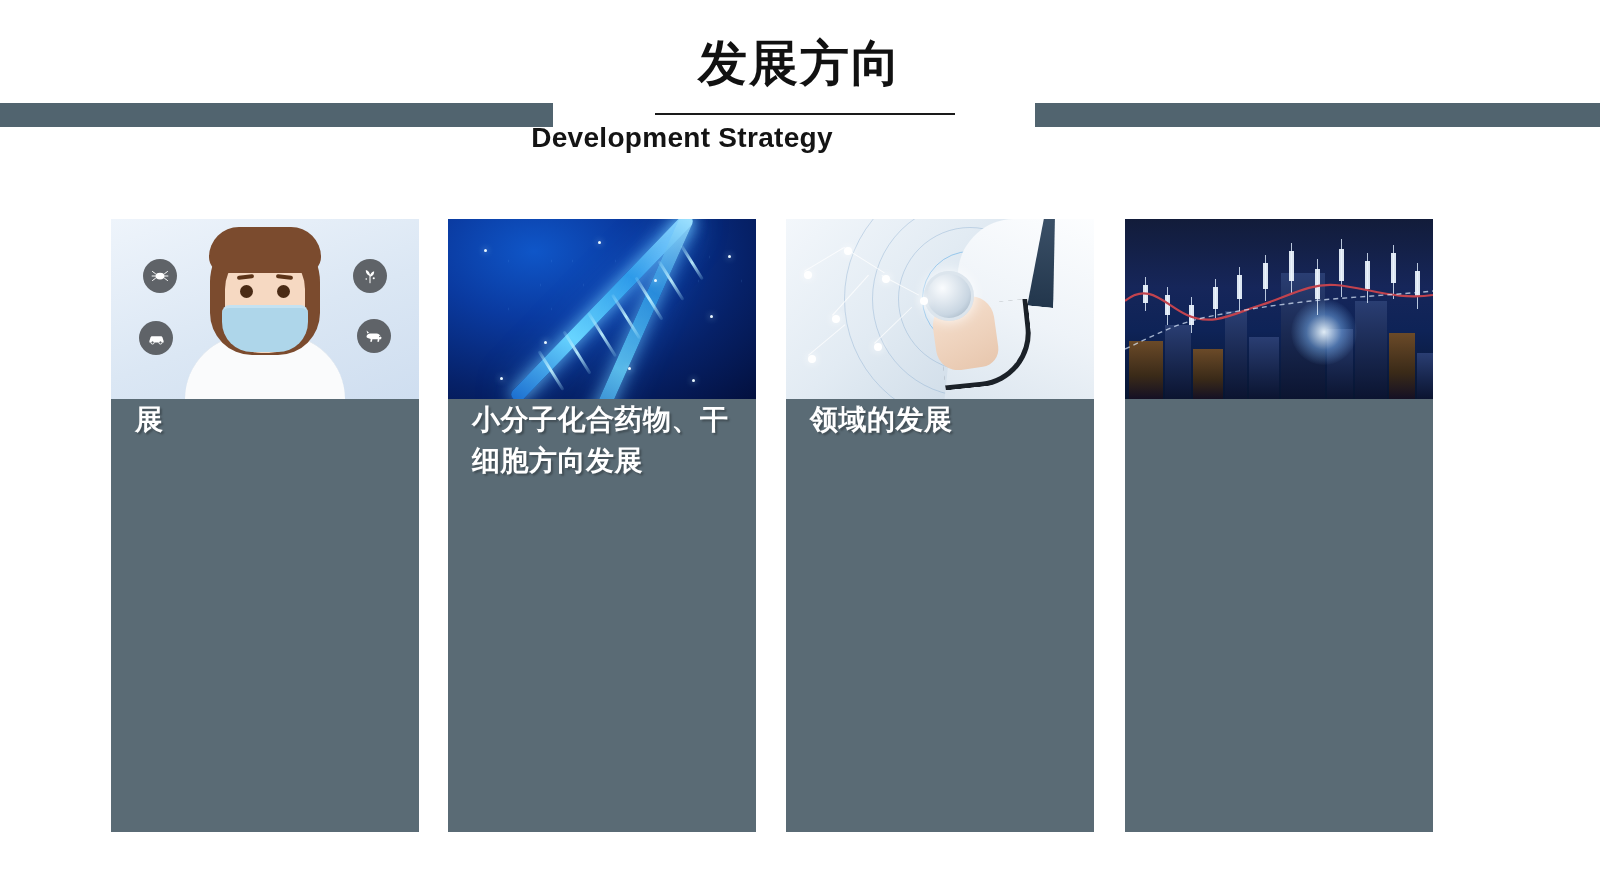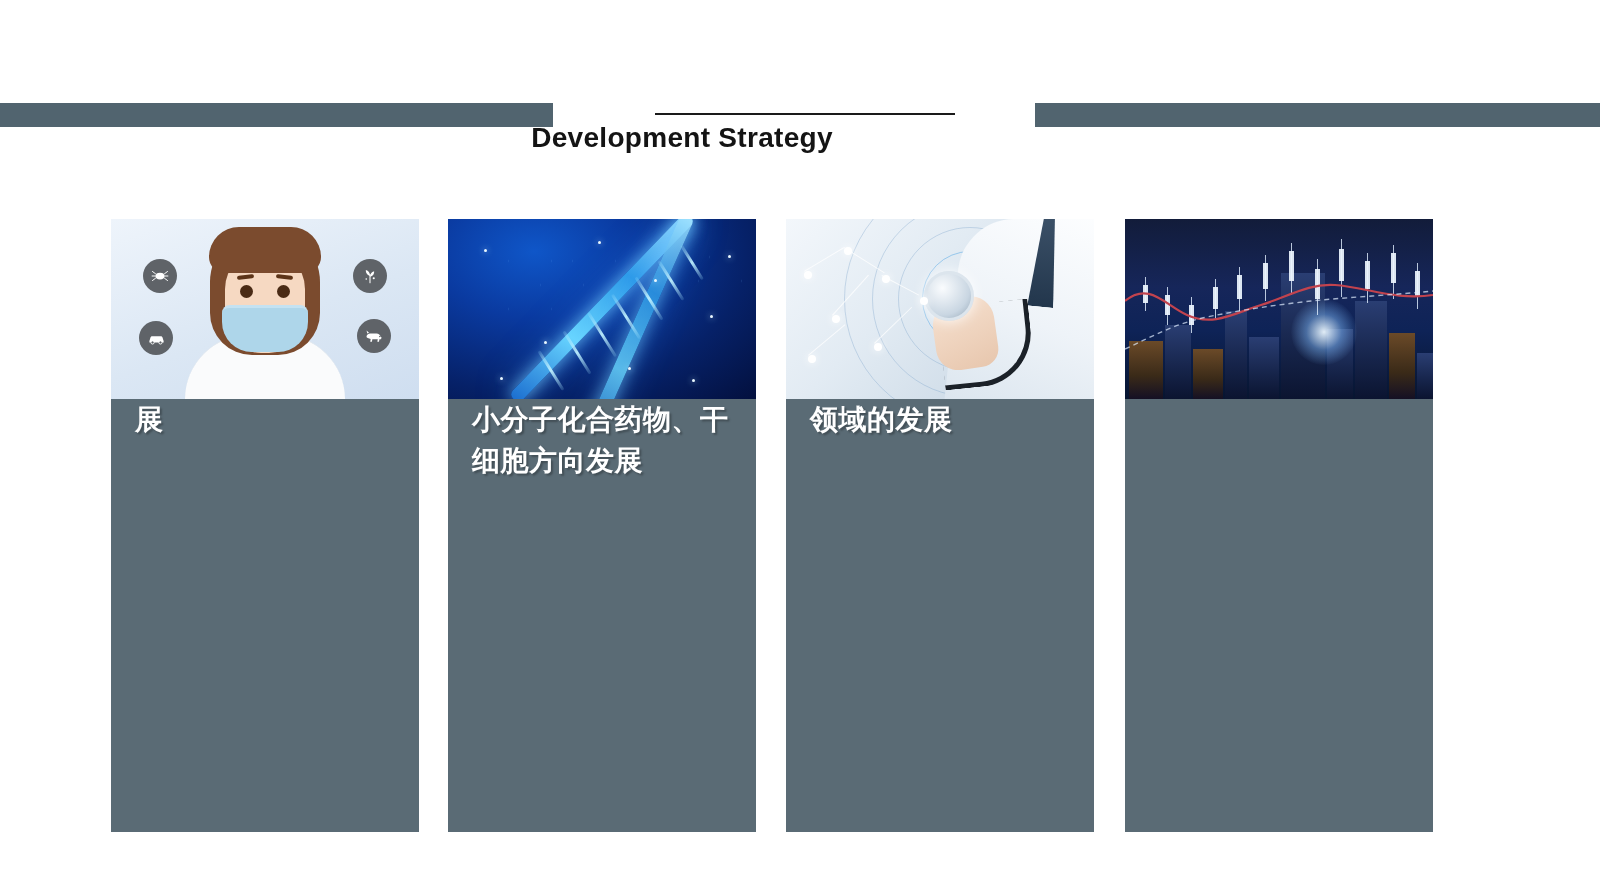--- a/index.html
+++ b/index.html
@@ -353,20 +353,21 @@
     height: 72px;
   }
 </style>
 </head>
 <body>
 
 <div id="header-band">
   <div class="rule-bar" id="rule-bar-left"></div>
   <div class="rule-bar" id="rule-bar-right"></div>
 
+  <div id="title-zh">发展方向</div>
   <div id="title-divider"></div>
   <div id="title-en">Development Strategy</div>
 </div>
 
 <div id="cards">
 
   <div class="card" id="card-0">
     <div class="card-top-strip"></div>
     <div class="card-header">
       <span class="card-header-text">过敏原方面</span>

